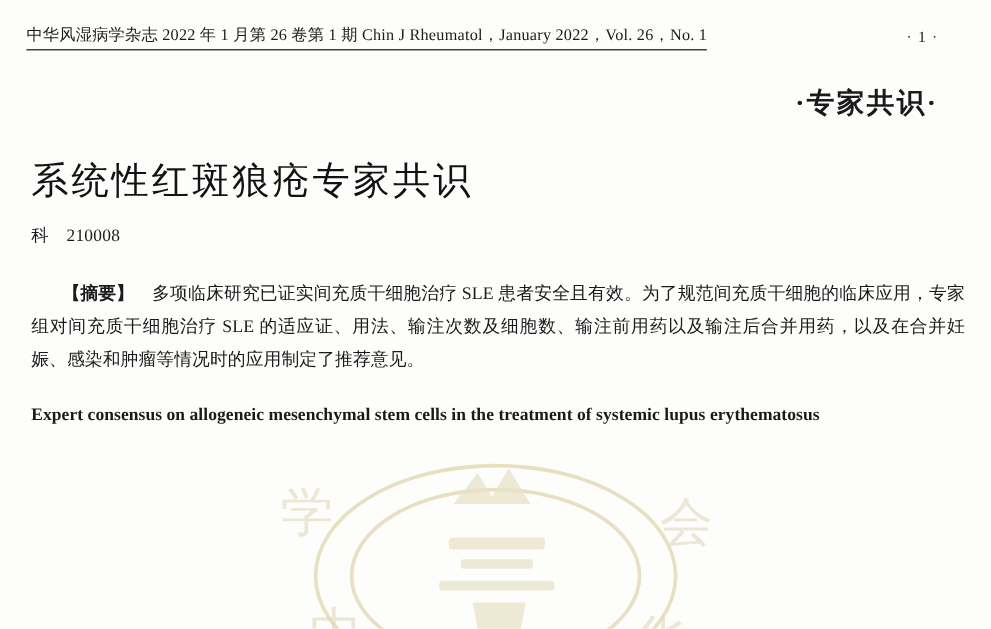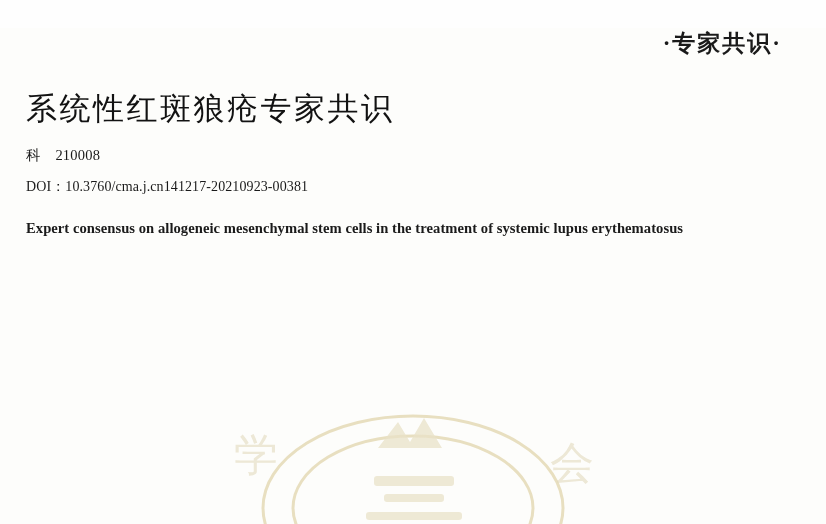--- a/index.html
+++ b/index.html
@@ -180,31 +180,37 @@
       <path d="M196 172 h44 l-6 34 h-32 z"></path>
     </g>
     <g fill="#b9a45f" opacity="0.6" font-family="DejaVu Serif, serif" font-size="44">
       <text x="36" y="112">学</text>
       <text x="352" y="120">会</text>
       <text x="60" y="212">中</text>
       <text x="330" y="218">华</text>
     </g>
   </svg>
 
+  <div class="runhead">
+    <div class="runhead-left">中华风湿病学杂志 2022 年 1 月第 26 卷第 1 期 Chin J Rheumatol，January 2022，Vol. 26，No. 1</div>
+    <div class="runhead-right">· 1 ·</div>
+  </div>
 
   <div class="kicker">·专家共识·</div>
 
   <div class="title-block">
     <div class="title-line">系统性红斑狼疮专家共识</div>
   </div>
 
 
   <div class="corr">
     <div>科　210008</div>
   </div>
 
-
-
-  <div class="doi">DOI：10.3760/cma.j.cn141217-20210923-00381</div>
+  <div class="abs-block">
+    <p><span class="lead"></span><span class="abs-label">【摘要】</span>　<span>多项临床研究已证实间充质干细胞治疗 SLE 患者安全且有效。为了规范间充质干细胞的临床应用，专家组对间充质干细胞治疗 SLE 的适应证、用法、输注次数及细胞数、输注前用药以及输注后合并用药，以及在合并妊娠、感染和肿瘤等情况时的应用制定了推荐意见。</span></p>
+  </div>
+
+
 
   <div class="en-title">Expert consensus on allogeneic mesenchymal stem cells in the treatment of systemic lupus erythematosus</div>
 
 </div>
 
 </body></html>

